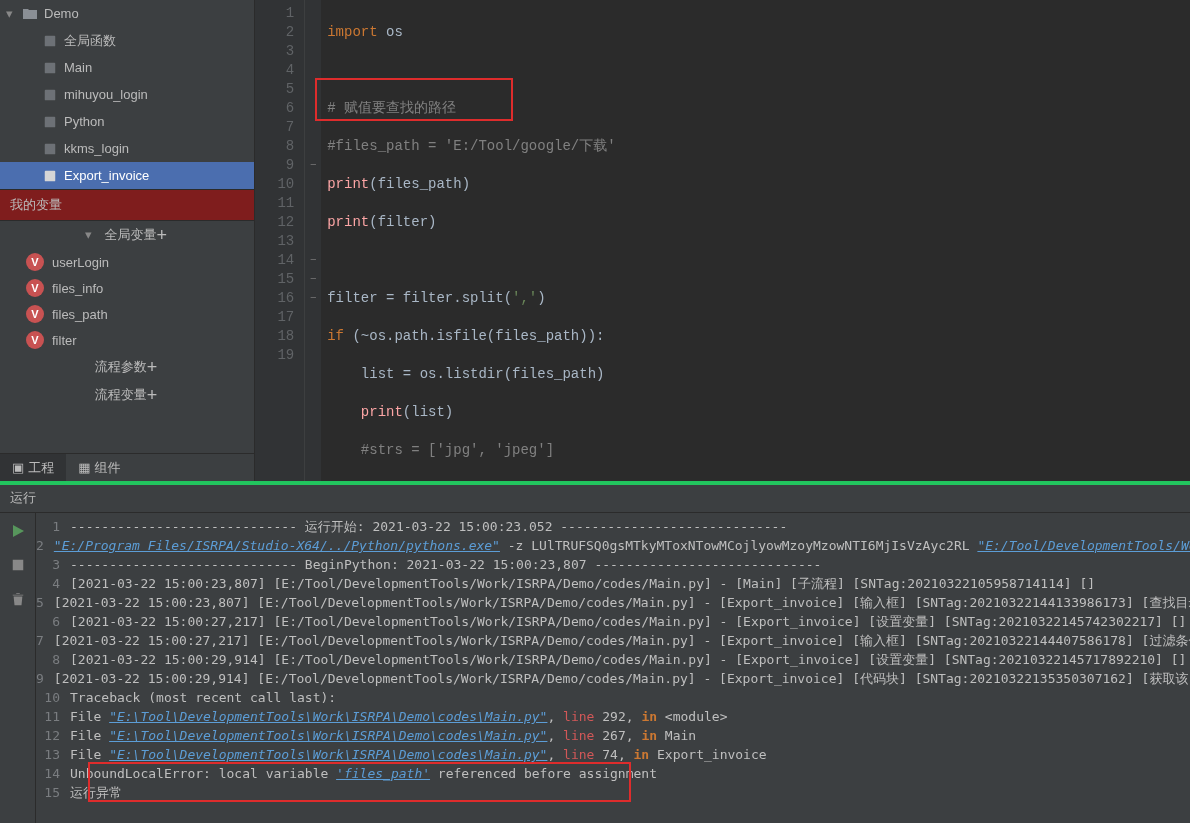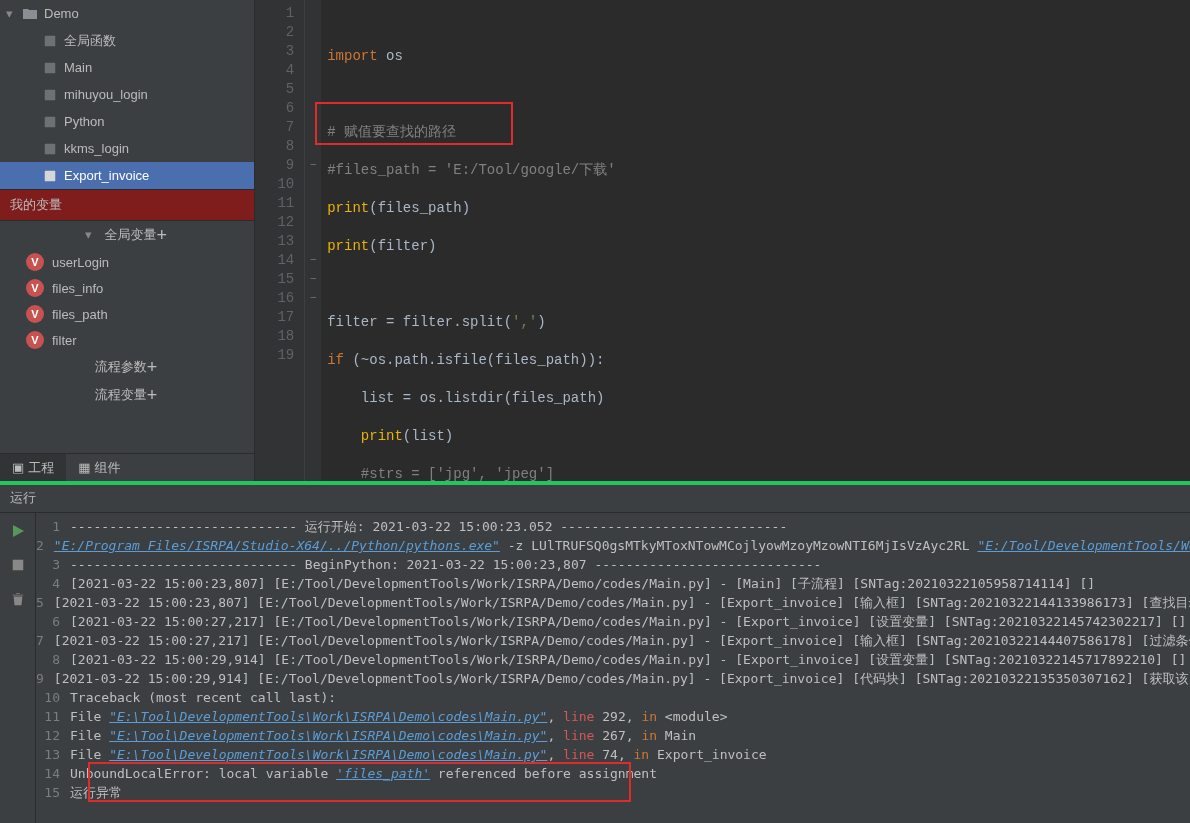--- a/index.html
+++ b/index.html
@@ -147,27 +147,26 @@
   font-size: 11px;
   text-align: center;
   white-space: pre;
   line-height: 19px;
 }
 .code {
   padding: 4px 12px 4px 6px;
   white-space: pre;
   flex: 1;
   position: relative;
-  margin-top: 24px;
 }
 .code-line { height: 19px; position: relative; }
 .kw { color: #cc7832; }
 .str { color: #6a8759; }
 .com { color: #808080; }
-.bi { color: #eab308; }
+.bi { color: #fca5a5; }
 .txt { color: #a9b7c6; }
 .red-box {
   border: 2px solid #de2c2c;
   position: absolute;
   pointer-events: none;
 }
 
 .run-panel {
   height: 342px;
   border-top: 4px solid #22c55e;
@@ -228,21 +227,21 @@
   flex: 1;
   white-space: nowrap;
   color: #bfbfbf;
 }
 .console-text .lnk {
   color: #5c9dd6;
   text-decoration: underline;
   font-style: italic;
 }
 .console-text .err { color: #d25858; }
-.console-text .kw2 { color: #cc7832; }
+.console-text .kw2 { color: #cc7832; font-weight: bold; }
 </style>
 </head>
 <body>
 
 <div class="main-split">
 
   <div class="sidebar">
     <div class="tree-section">
       <div class="tree-item tree-indent-0">
         <span class="disclosure">▾</span>

